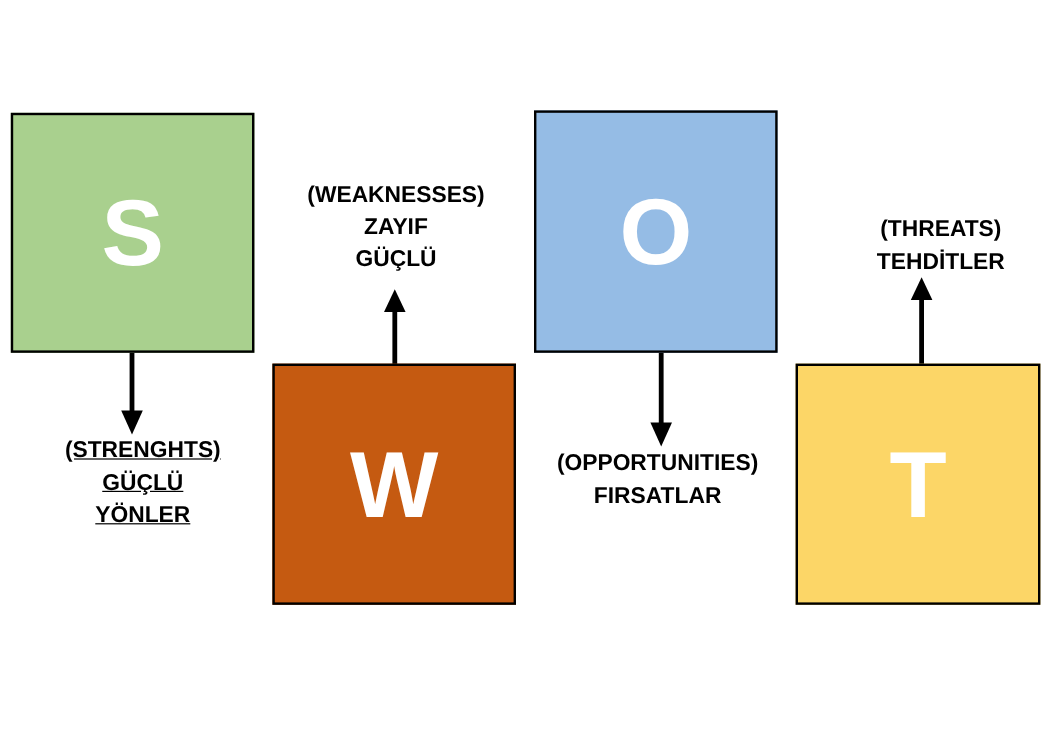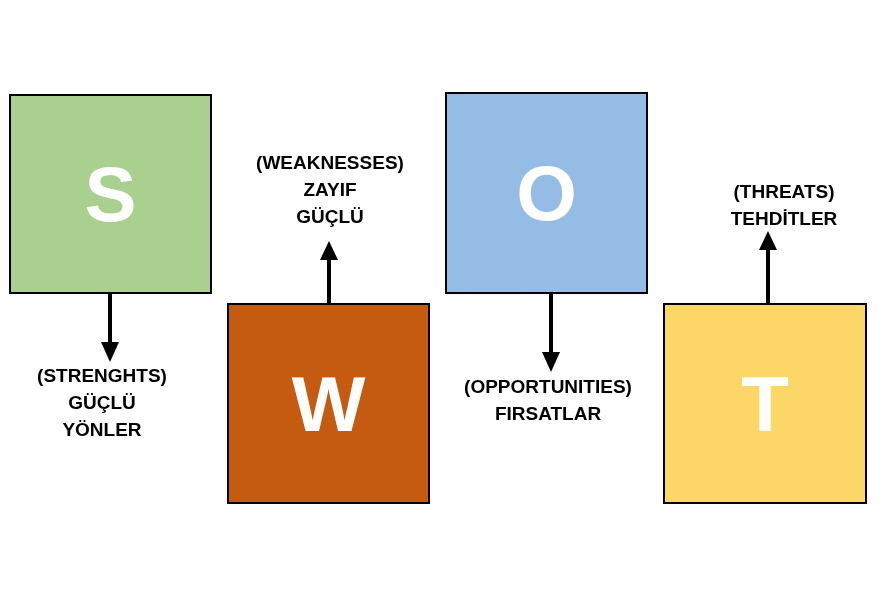--- a/index.html
+++ b/index.html
@@ -46,21 +46,21 @@
   }
   .arrow {
     position: absolute;
   }
   
   #box-s { left: 9px;   top: 94px;  width: 203px; height: 200px; background: #A9D08E; }
   #box-w { left: 227px; top: 303px; width: 203px; height: 201px; background: #C55A11; }
   #box-o { left: 445px; top: 92px;  width: 203px; height: 202px; background: #95BCE5; }
   #box-t { left: 663px; top: 303px; width: 204px; height: 201px; background: #FCD667; }
 
-  #cap-s { left: 2px;  top: 363px; width: 200px; }
+  #cap-s { left: 19px;  top: 363px; width: 200px; text-decoration: underline; }
   #cap-w { left: 229px; top: 150px; width: 202px; }
   #cap-o { left: 448px; top: 374px; width: 200px; }
   #cap-t { left: 683px; top: 166px; width: 202px; margin-top: 13px; }
 
   #arrow-s { left: 96px;  top: 294px; }
   #arrow-w { left: 315px; top: 240px; }
   #arrow-o { left: 537px; top: 294px; }
   #arrow-t { left: 754px; top: 230px; }
 </style>
 </head>

